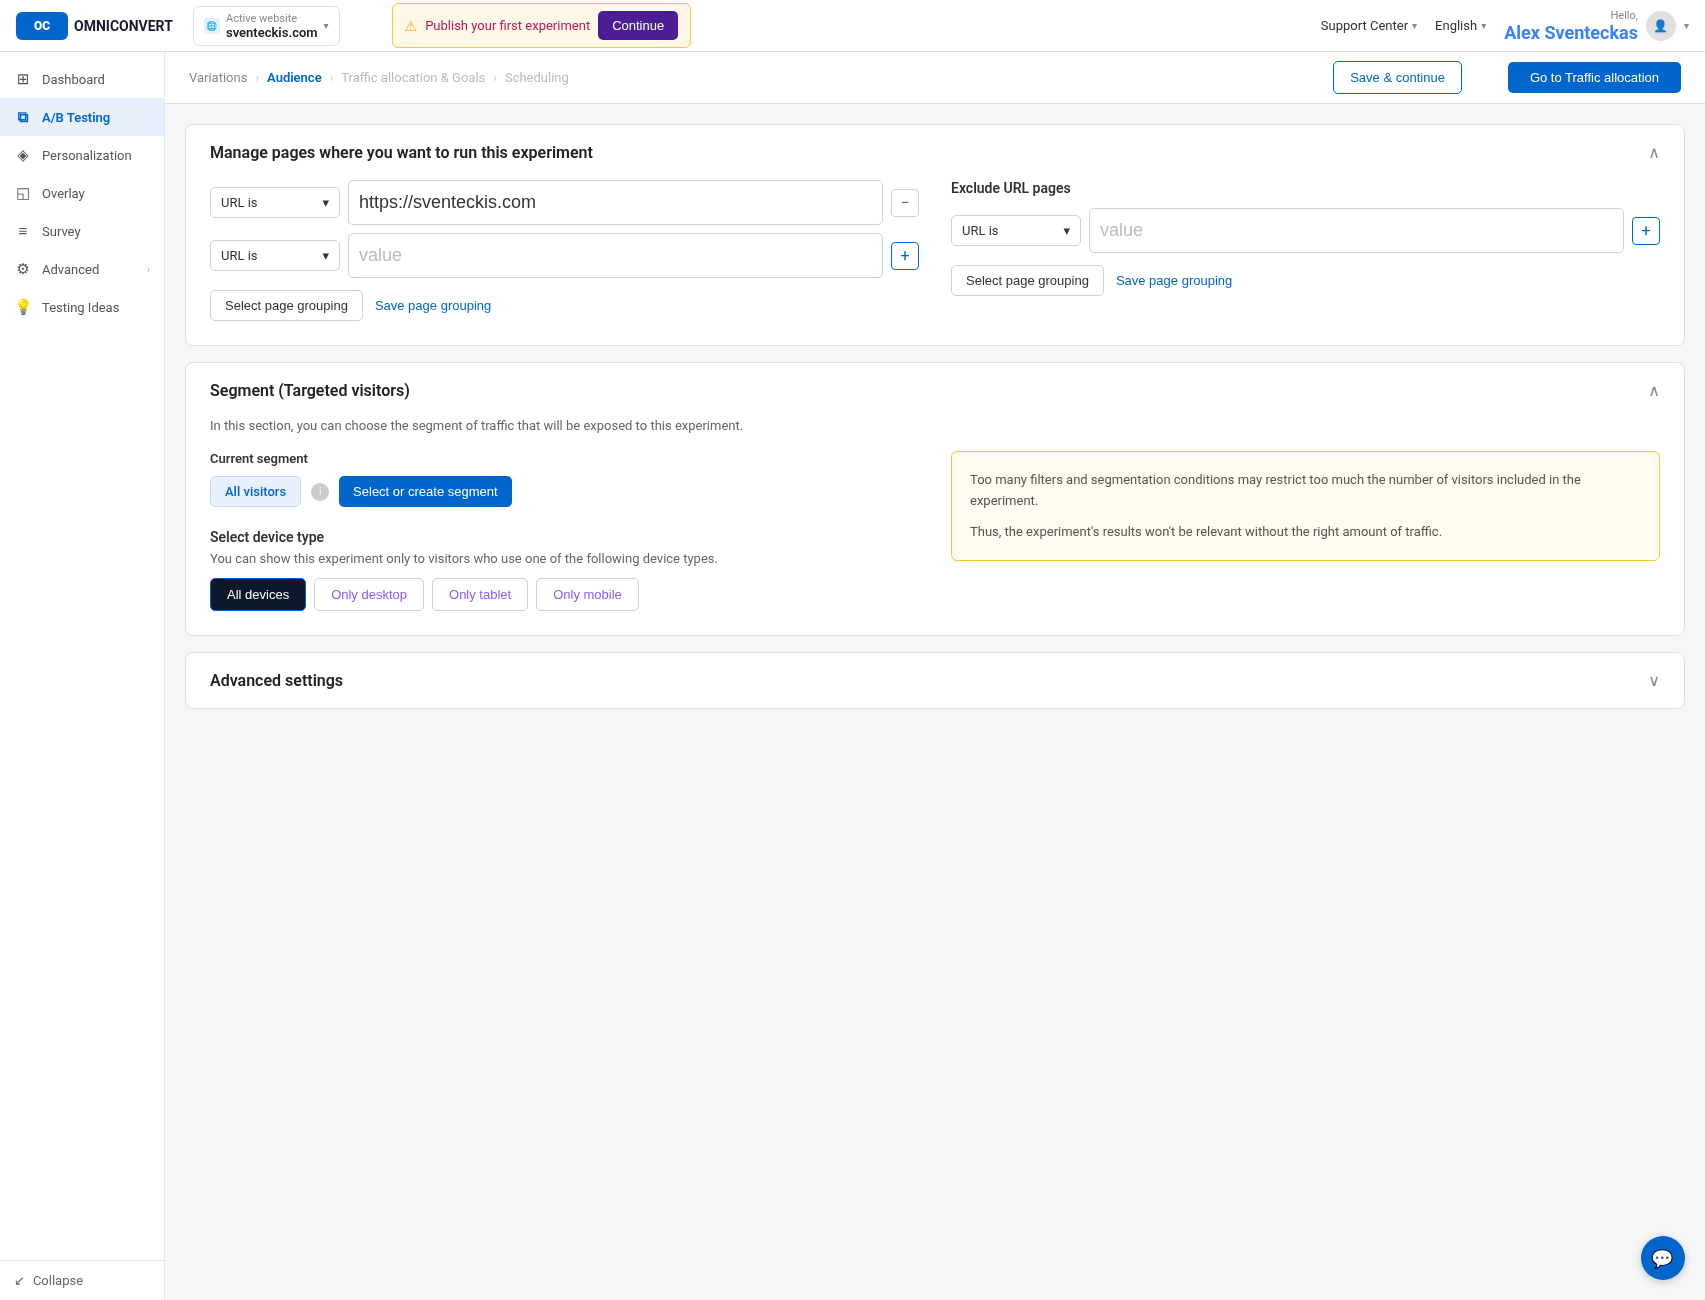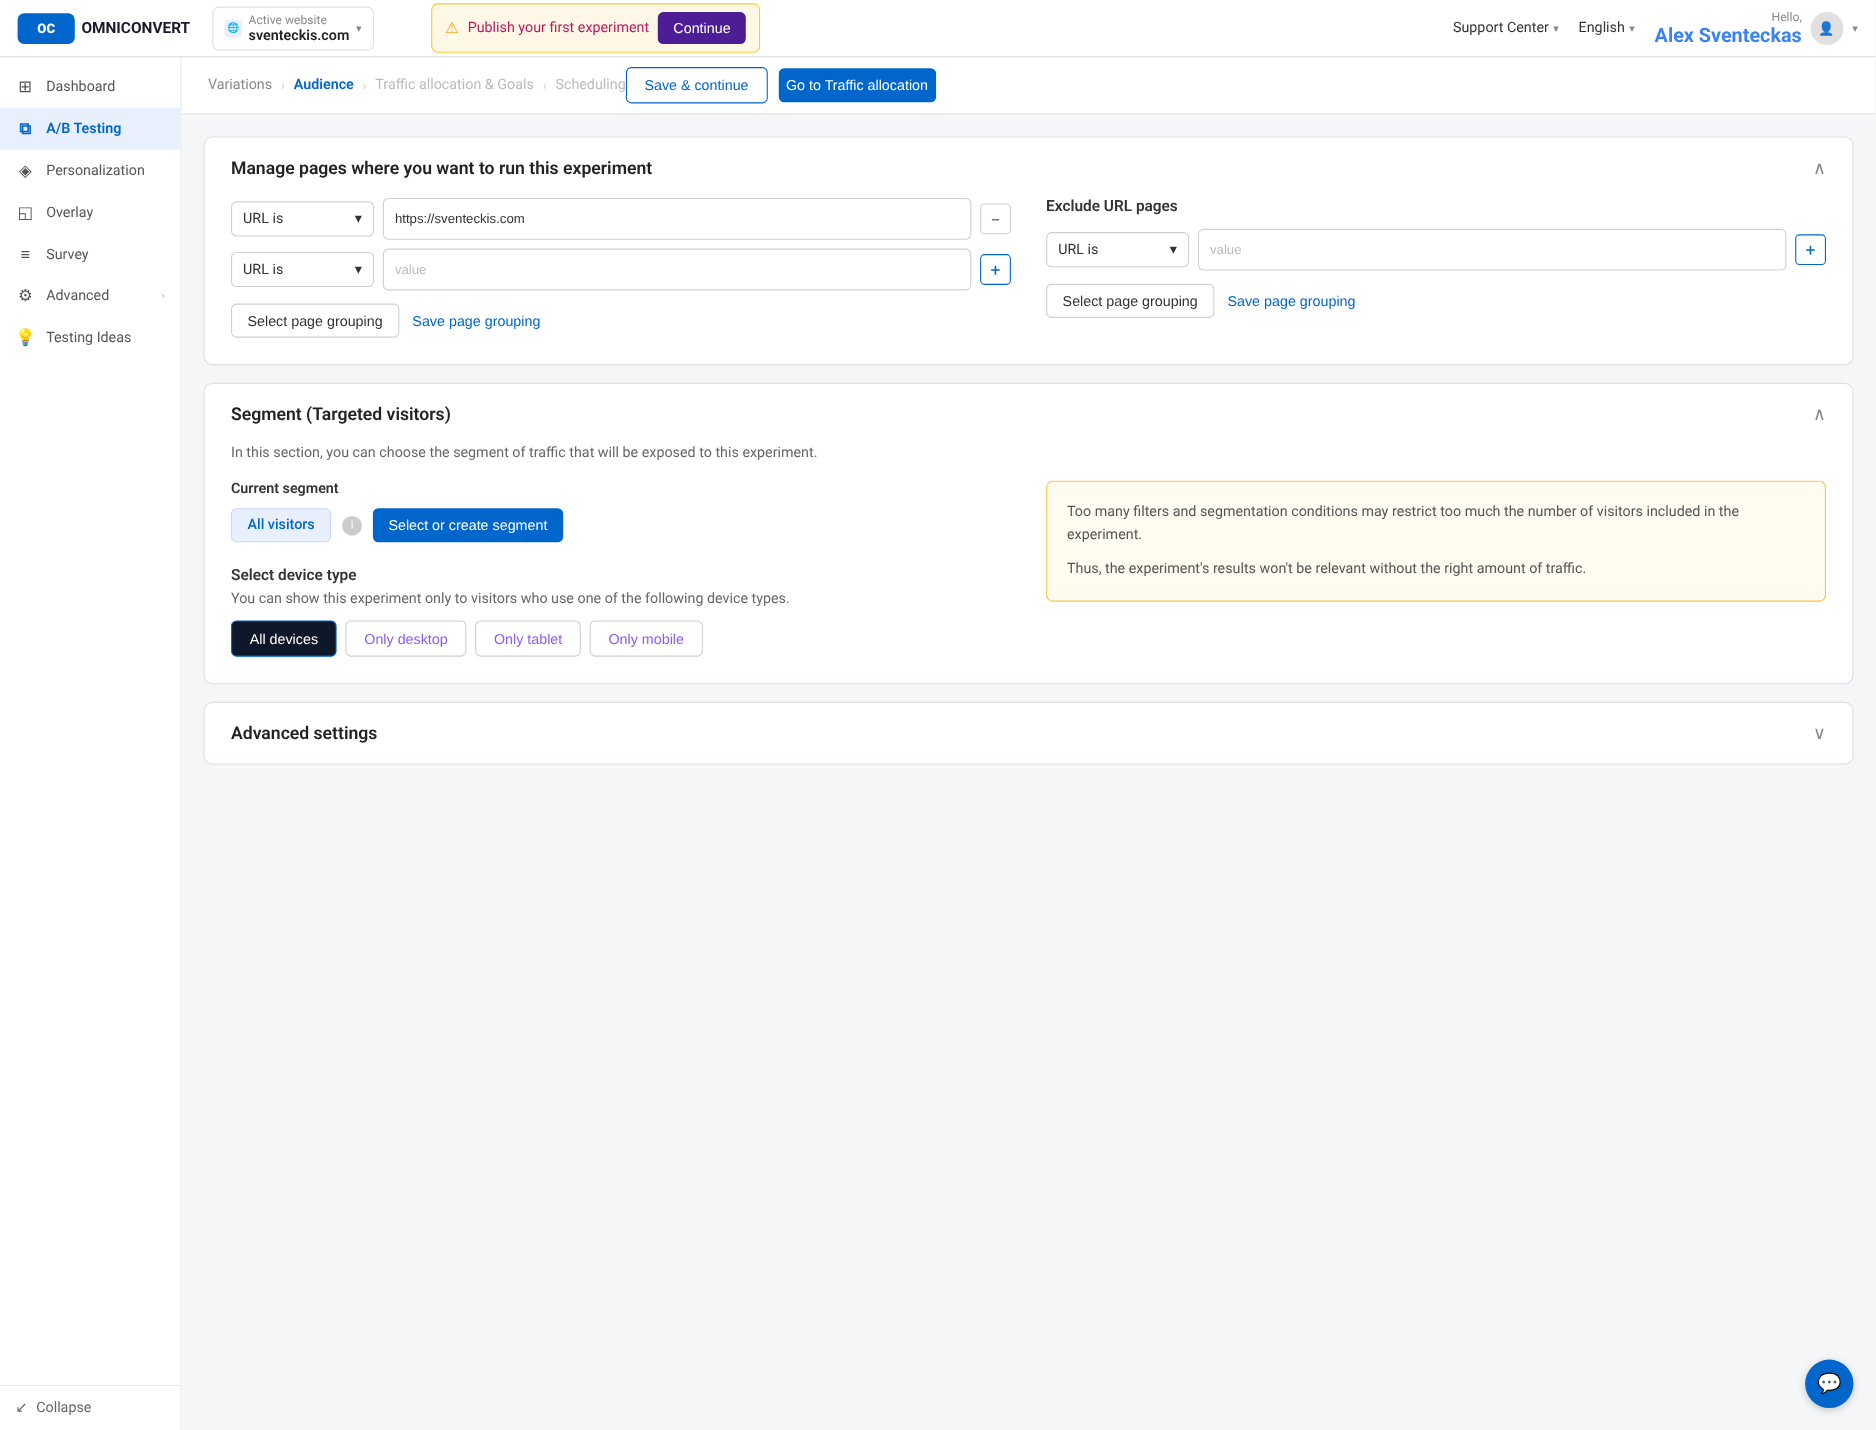--- a/index.html
+++ b/index.html
@@ -36,46 +36,46 @@
     .sidebar-item.active { background: #e8f0fe; color: #0066cc; font-weight: 600; }
     .sidebar-item-icon { font-size: 15px; width: 18px; text-align: center; }
     .sidebar-item-expand { margin-left: auto; font-size: 10px; color: #aaa; }
     .sidebar-bottom { padding: 12px 14px; border-top: 1px solid #e8e8e8; }
     .sidebar-collapse { display: flex; align-items: center; gap: 8px; cursor: pointer; color: #666; font-size: 13px; }
 
     
     .main { flex: 1; overflow-y: auto; display: flex; flex-direction: column; }
 
     
-    .subheader { background: #fff; border-bottom: 1px solid #e0e0e0; padding: 0 24px; display: flex; align-items: center; justify-content: flex-start; height: 52px; flex-shrink: 0; }
+    .subheader { background: #fff; border-bottom: 1px solid #e0e0e0; padding: 0 24px; display: flex; align-items: center; justify-content: space-between; height: 52px; flex-shrink: 0; }
     .breadcrumb { display: flex; align-items: center; gap: 8px; font-size: 13px; }
     .breadcrumb-item { color: #888; cursor: pointer; }
     .breadcrumb-item.active { color: #0066cc; font-weight: 600; }
     .breadcrumb-item.inactive { color: #bbb; }
     .breadcrumb-sep { color: #ccc; font-size: 12px; }
     .subheader-actions { display: flex; align-items: center; gap: 10px; }
     .btn-save { background: #fff; border: 1px solid #0066cc; color: #0066cc; border-radius: 5px; padding: 8px 16px; font-size: 13px; cursor: pointer; font-weight: 500; }
-    .btn-traffic { background: #0066cc; color: #fff; border: none; border-radius: 5px; padding: 8px 7px; font-size: 13px; cursor: pointer; font-weight: 500; }
+    .btn-traffic { background: #0066cc; color: #fff; border: none; border-radius: 5px; padding: 8px 22px; font-size: 13px; cursor: pointer; font-weight: 500; margin-left: 36px; }
 
     
     .content { padding: 20px; display: flex; flex-direction: column; gap: 16px; }
 
     
     .card { background: #fff; border: 1px solid #e0e0e0; border-radius: 8px; overflow: hidden; }
     .card-header { display: flex; align-items: center; justify-content: space-between; padding: 18px 24px; }
     .card-title { font-size: 16px; font-weight: 600; color: #222; }
     .card-toggle { cursor: pointer; color: #888; font-size: 16px; }
     .card-body { padding: 0 24px 24px; }
 
     
     .url-pages-grid { display: grid; grid-template-columns: 1fr 1fr; gap: 32px; }
     .url-section-title { font-size: 14px; font-weight: 600; color: #333; margin-bottom: 12px; }
     .url-row { display: flex; align-items: center; gap: 8px; margin-bottom: 8px; }
     .url-select { display: flex; align-items: center; border: 1px solid #d0d0d0; border-radius: 5px; padding: 7px 10px; background: #fff; cursor: pointer; min-width: 130px; font-size: 13px; color: #333; justify-content: space-between; }
-    .url-input { flex: 1; border: 1px solid #d0d0d0; border-radius: 5px; padding: 11px 10px; font-size: 12px; color: #333; outline: none; }
+    .url-input { flex: 1; border: 1px solid #d0d0d0; border-radius: 5px; padding: 11px 10px; font-size: 18px; color: #333; outline: none; }
     .url-input::placeholder { color: #bbb; }
     .url-btn-minus { width: 28px; height: 28px; background: #fff; border: 1px solid #d0d0d0; border-radius: 4px; display: flex; align-items: center; justify-content: center; cursor: pointer; color: #666; font-size: 16px; }
     .url-btn-plus { width: 28px; height: 28px; background: #fff; border: 1px solid #0066cc; border-radius: 4px; display: flex; align-items: center; justify-content: center; cursor: pointer; color: #0066cc; font-size: 16px; }
     .url-actions { display: flex; align-items: center; gap: 12px; margin-top: 12px; }
     .btn-page-grouping { background: #fff; border: 1px solid #d0d0d0; border-radius: 5px; padding: 7px 14px; font-size: 13px; cursor: pointer; color: #333; }
     .link-save-grouping { color: #0066cc; font-size: 13px; cursor: pointer; text-decoration: none; background: none; border: none; }
 
     
     .segment-desc { font-size: 13px; color: #666; margin-bottom: 18px; }
     .current-segment-label { font-size: 13px; font-weight: 600; color: #333; margin-bottom: 10px; }

